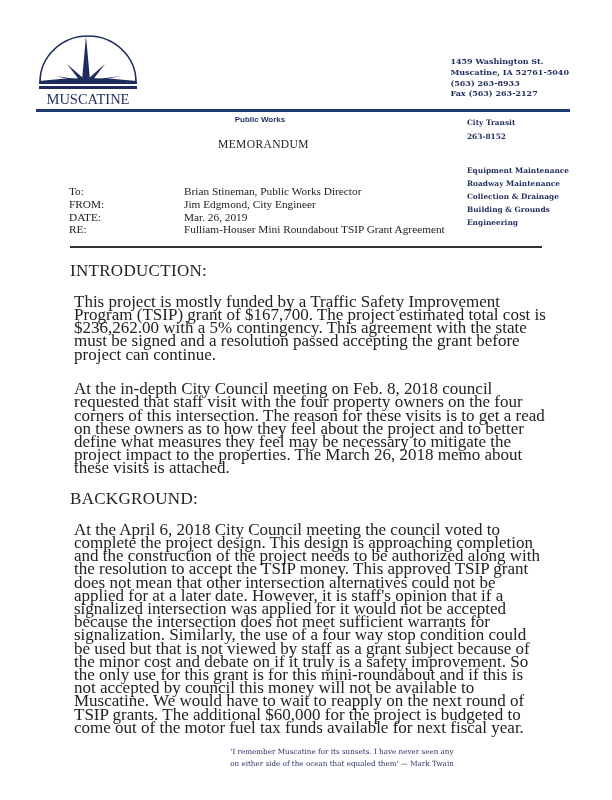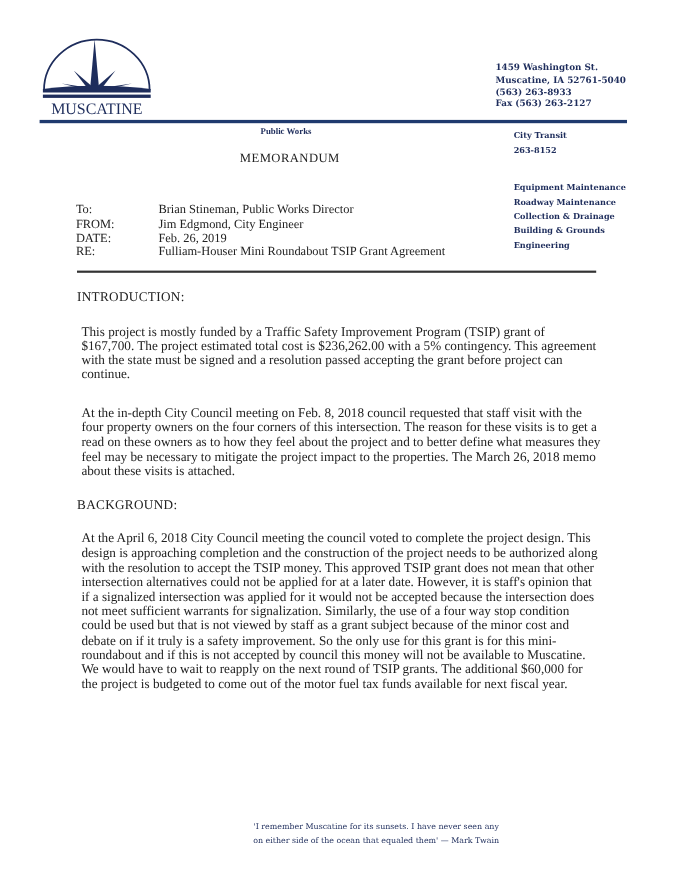--- a/index.html
+++ b/index.html
@@ -7,41 +7,41 @@
 
   
   .logo { position: absolute; left: 36px; top: 34px; width: 104px; height: 72px; }
   .logo svg { display: block; }
   .rule-top { position: absolute; left: 36px; top: 109px; width: 534px; height: 3px; background: #1f3a6e; }
 
   .address { position: absolute; right: 43px; top: 56px; 
     font-family: "DejaVu Serif", serif; font-weight: bold; font-size: 8px; line-height: 10.8px; color: #1e2d5c; }
 
   .dept { position: absolute; left: 0; width: 484px; top: 115px; text-align: center;
-    font-family: Liberation Serif, serif; font-weight: bold; font-size: 8px; color: #1e2d5c; }
+    font-family: Liberation Sans, sans-serif; font-weight: bold; font-size: 8px; color: #1e2d5c; }
   .dept span { position: relative; left: 18px; }
 
   .sidebar { position: absolute; right: 43px; top: 116px; 
     font-family: "DejaVu Serif", serif; font-weight: bold; font-size: 7.4px; color: #1e2d5c; }
   .sidebar .transit { line-height: 14px; }
   .sidebar .units { margin-top: 20px; line-height: 13px; }
 
   .memo-title { position: absolute; left: 218px; top: 138px;
     font-family: "Liberation Serif", serif; font-size: 11.5px; letter-spacing: 0.4px; color: #222; }
 
   
   .fields { position: absolute; left: 69px; top: 185px;
     font-family: "Liberation Serif", serif; font-size: 11.3px; line-height: 12.8px; color: #222; }
-  .fields .row { display: flex; }
+  .fields .row { display: flex; gap: 40px; }
   .fields .lbl { width: 75px; }
   .rule-mid { position: absolute; left: 70px; top: 246px; width: 472px; height: 1.5px; background: #333; }
 
   
   .body { position: absolute; left: 70px; top: 264px; width: 480px;
-    font-family: "Liberation Serif", serif; font-size: 12px; line-height: 13.2px; color: #222; }
+    font-family: "Liberation Serif", serif; font-size: 17px; line-height: 13.2px; color: #222; }
   .body .heading { letter-spacing: 0.3px; }
   .body p { margin: 4px; font-family: Liberation Serif, serif; }
   .body .gap { height: 13.5px; }
 
   
   .quote { position: absolute; left: 0; width: 612px; top: 746px; text-align: center;
     font-family: "DejaVu Serif", serif; font-weight: normal; font-size: 7.2px; line-height: 12px; color: #1e2d5c; padding-left: 24px; }
   .quote span { position: relative; left: 12px; }
 </style>
 </head>
@@ -89,21 +89,21 @@
   <div class="row">
     <span class="lbl">To:</span>
     <span>Brian Stineman, Public Works Director</span>
   </div>
   <div class="row">
     <span class="lbl">FROM:</span>
     <span>Jim Edgmond, City Engineer</span>
   </div>
   <div class="row">
     <span class="lbl">DATE:</span>
-    <span>Feb. 26, 2019</span>
+    <span>Mar. 26, 2019</span>
   </div>
   <div class="row">
     <span class="lbl">RE:</span>
     <span>Fulliam-Houser Mini Roundabout TSIP Grant Agreement</span>
   </div>
 </div>
 <div class="rule-mid"></div>
 
 <div class="body">
   <div class="heading">INTRODUCTION:</div>

